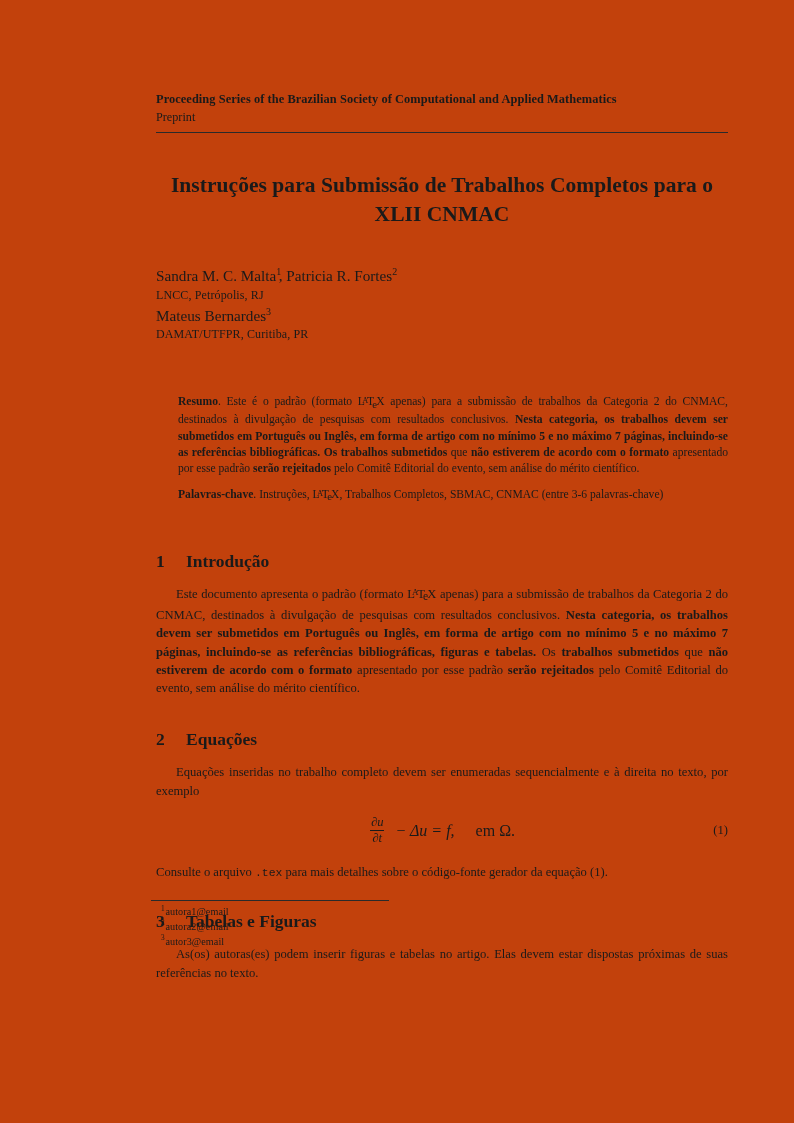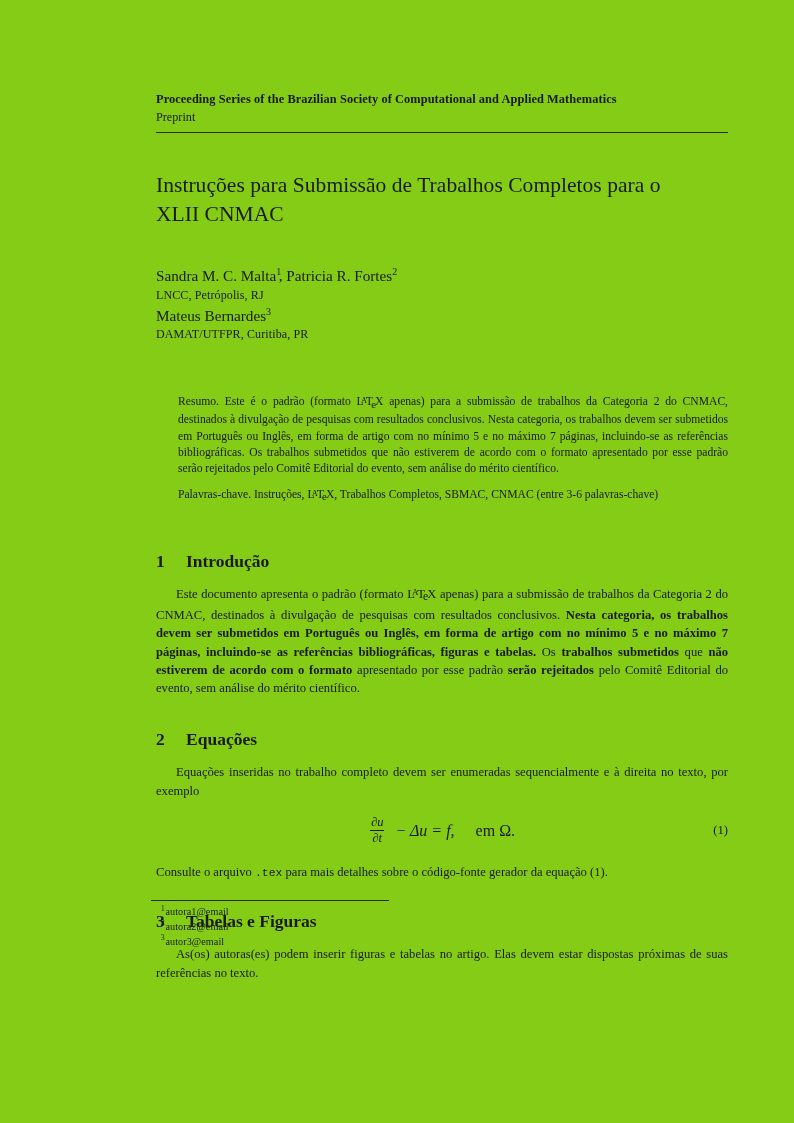--- a/index.html
+++ b/index.html
@@ -8,21 +8,21 @@
     background: #ffffff;
   }
   body {
     font-family: "Liberation Serif", "DejaVu Serif", serif;
     color: #1a1a1a;
   }
   .page {
     position: relative;
     width: 794px;
     height: 1123px;
-    background: #84cc16;
+    background: #c2410c;
     overflow: hidden;
   }
   .content {
     position: absolute;
     left: 156px;
     top: 0;
     width: 572px;
   }
 
   
@@ -43,24 +43,24 @@
   .header-rule {
     border: 0;
     border-top: 1.4px solid #2a2a2a;
     margin: 7px 0 0 0;
     width: 100%;
   }
 
   
   .doc-title {
     margin-top: 38px;
-    text-align: left;
+    text-align: center;
     font-size: 21.5px;
     line-height: 1.32;
-    font-weight: normal;
+    font-weight: bold;
     letter-spacing: 0.002em;
   }
 
   
   .authors-block {
     margin-top: 38px;
   }
   .author-line {
     font-size: 15.2px;
     line-height: 1.28;
@@ -97,21 +97,21 @@
     font-size: 11.6px;
     line-height: 1.42;
     text-align: justify;
   }
   .abstract p {
     margin: 0;
   }
   .abstract p + p {
     margin-top: 9px;
   }
-  .abstract b { font-weight: normal; }
+  .abstract b { font-weight: bold; }
 
   
   h2.section {
     font-size: 17.5px;
     font-weight: bold;
     margin: 0;
     padding: 0;
     line-height: 1.2;
   }
   .sec-wrap-1 { margin-top: 46px; }

